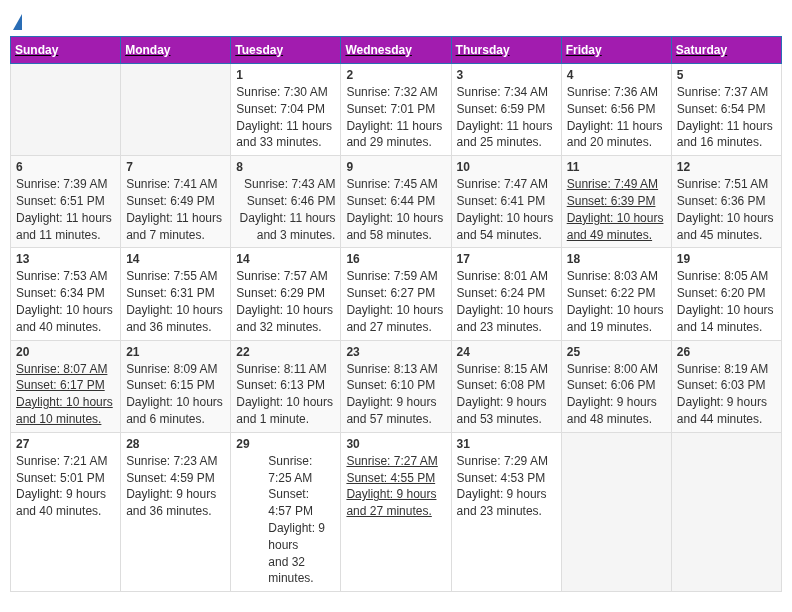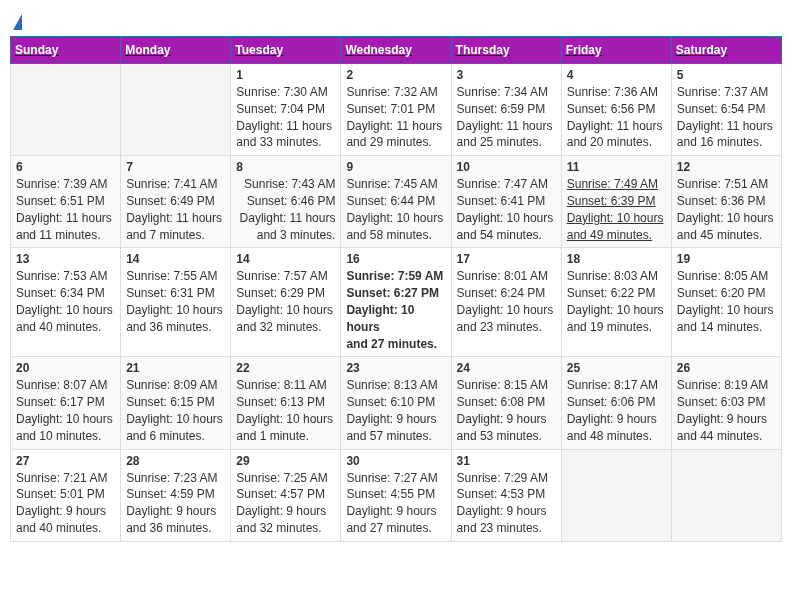--- a/index.html
+++ b/index.html
@@ -219,21 +219,21 @@
         </td>
         <td>
           <span class="day-num">14</span>
           <div class="day-info" style="white-space: pre-line;">Sunrise: 7:57 AM
 Sunset: 6:29 PM
 Daylight: 10 hours
 and 32 minutes.</div>
         </td>
         <td>
           <span class="day-num">16</span>
-          <div class="day-info" style="white-space: pre-line; font-weight: bold;">Sunrise: 7:59 AM
+          <div class="day-info" style="white-space: pre-line;">Sunrise: 7:59 AM
 Sunset: 6:27 PM
 Daylight: 10 hours
 and 27 minutes.</div>
         </td>
         <td>
           <span class="day-num">17</span>
           <div class="day-info" style="white-space: pre-line;">Sunrise: 8:01 AM
 Sunset: 6:24 PM
 Daylight: 10 hours
 and 23 minutes.</div>
@@ -249,21 +249,21 @@
           <span class="day-num">19</span>
           <div class="day-info" style="white-space: pre-line;">Sunrise: 8:05 AM
 Sunset: 6:20 PM
 Daylight: 10 hours
 and 14 minutes.</div>
         </td>
       </tr>
       <tr>
         <td>
           <span class="day-num">20</span>
-          <div class="day-info" style="white-space: pre-line;">Sunrise: 8:07 AM
+          <div class="day-info" style="white-space: pre-line; text-decoration: underline;">Sunrise: 8:07 AM
 Sunset: 6:17 PM
 Daylight: 10 hours
 and 10 minutes.</div>
         </td>
         <td>
           <span class="day-num">21</span>
           <div class="day-info" style="white-space: pre-line;">Sunrise: 8:09 AM
 Sunset: 6:15 PM
 Daylight: 10 hours
 and 6 minutes.</div>
@@ -284,21 +284,21 @@
         </td>
         <td>
           <span class="day-num">24</span>
           <div class="day-info" style="white-space: pre-line;">Sunrise: 8:15 AM
 Sunset: 6:08 PM
 Daylight: 9 hours
 and 53 minutes.</div>
         </td>
         <td>
           <span class="day-num">25</span>
-          <div class="day-info" style="white-space: pre-line;">Sunrise: 8:17 AM
+          <div class="day-info" style="white-space: pre-line;">Sunrise: 8:00 AM
 Sunset: 6:06 PM
 Daylight: 9 hours
 and 48 minutes.</div>
         </td>
         <td>
           <span class="day-num">26</span>
           <div class="day-info" style="white-space: pre-line;">Sunrise: 8:19 AM
 Sunset: 6:03 PM
 Daylight: 9 hours
 and 44 minutes.</div>
@@ -314,28 +314,28 @@
         </td>
         <td>
           <span class="day-num">28</span>
           <div class="day-info" style="white-space: pre-line;">Sunrise: 7:23 AM
 Sunset: 4:59 PM
 Daylight: 9 hours
 and 36 minutes.</div>
         </td>
         <td>
           <span class="day-num">29</span>
-          <div class="day-info" style="white-space: pre-line;">Sunrise: 7:25 AM
+          <div class="day-info" style="white-space: pre-line; margin-left: 32px;">Sunrise: 7:25 AM
 Sunset: 4:57 PM
 Daylight: 9 hours
 and 32 minutes.</div>
         </td>
         <td>
           <span class="day-num">30</span>
-          <div class="day-info" style="white-space: pre-line;">Sunrise: 7:27 AM
+          <div class="day-info" style="white-space: pre-line; text-decoration: underline;">Sunrise: 7:27 AM
 Sunset: 4:55 PM
 Daylight: 9 hours
 and 27 minutes.</div>
         </td>
         <td>
           <span class="day-num">31</span>
           <div class="day-info" style="white-space: pre-line;">Sunrise: 7:29 AM
 Sunset: 4:53 PM
 Daylight: 9 hours
 and 23 minutes.</div>

